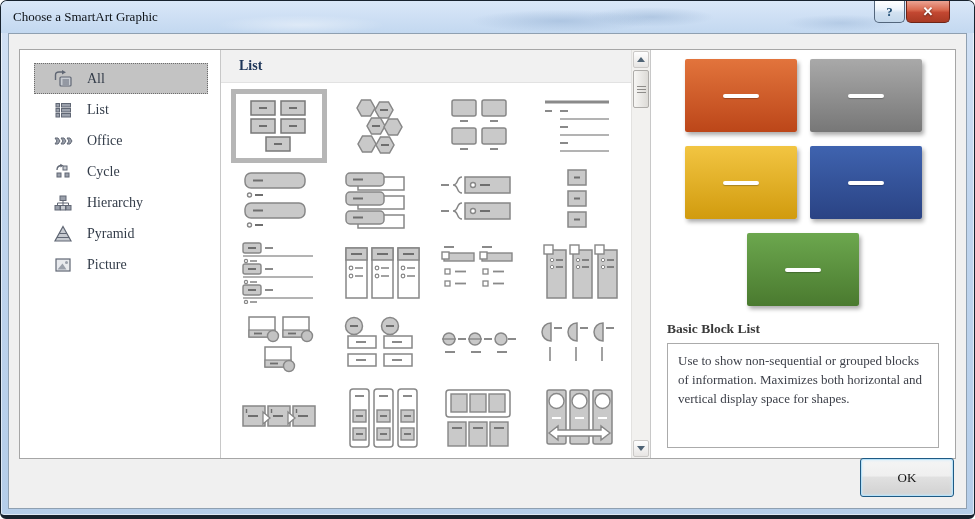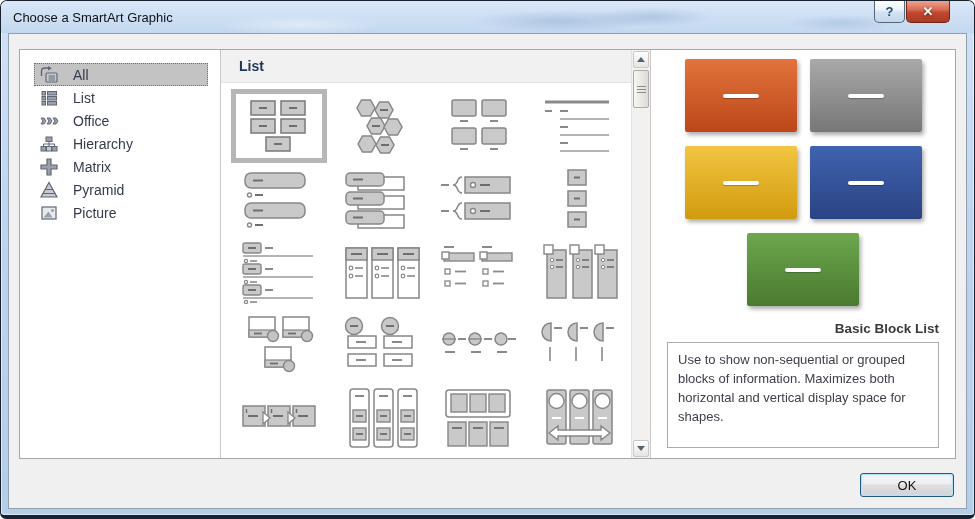--- a/index.html
+++ b/index.html
@@ -7,20 +7,21 @@
 
   
   .window {
     position:absolute; inset:0;
     border:1px solid #17222e;
     border-bottom-width:4px;
     border-radius:7px 7px 6px 6px;
     background:linear-gradient(180deg,#d3e2f5 0%,#c0d5ee 40%,#b4cde9 100%);
     box-shadow:inset 0 0 0 1px rgba(255,255,255,.55);
     overflow:hidden;
+    font-family:Liberation Serif, serif;
   }
   .titlebar {
     position:relative; height:32px;
     display:flex; align-items:center;
     padding-left:12px;
     background:
       radial-gradient(ellipse 130px 16px at 560px 20px, rgba(150,178,212,.55), transparent 70%),
       radial-gradient(ellipse 90px 14px at 650px 16px, rgba(140,170,205,.45), transparent 70%),
       radial-gradient(ellipse 120px 14px at 300px 24px, rgba(255,255,255,.4), transparent 70%),
       radial-gradient(ellipse 80px 12px at 840px 22px, rgba(148,176,210,.4), transparent 70%),
@@ -52,22 +53,22 @@
   }
   .content {
     position:absolute; left:10px; right:10px; top:15px; bottom:49px;
     background:#fff; border:1px solid #a6a6a6;
     display:flex;
   }
 
   
   .sidebar { width:200px; padding:13px 12px 0 14px; }
   .side-item {
-    height:23px; display:flex; align-items:center; gap:13px;
-    padding-left:4px; font-size:14px; color:#333c49; cursor:default;
+    height:31px; display:flex; align-items:center; gap:13px;
+    padding-left:18px; font-size:14px; color:#333c49; cursor:default;
   }
   .side-item .icn { width:22px; height:22px; flex:0 0 22px; display:flex; align-items:center; justify-content:center; }
   .side-item.selected { background:#c3c3c3; outline:1px dotted #6c6c6c; outline-offset:-1px; }
 
   
   .gallery { flex:1; position:relative; border-left:1px solid #c8c8c8; display:flex; flex-direction:column; }
   .gallery-header {
     height:35px; margin-right:19px;
     background:#f1f1f1; border-bottom:1px solid #e2e2e2;
     display:flex; align-items:center; padding-left:18px;
@@ -97,42 +98,42 @@
   .sb-thumb {
     height:38px; margin-top:2px;
     background:linear-gradient(90deg,#f7f6f4,#dddbd7);
     border:1px solid #aeaca9; border-radius:2px;
     display:flex; flex-direction:column; align-items:center; justify-content:center; gap:2px;
   }
   .sb-thumb i { display:block; width:9px; height:1px; background:#8e8c89; }
   .sb-spacer { flex:1; }
 
   
-  .rightpanel { width:305px; border-left:1px solid #c8c8c8; padding:8px 16px 10px 16px; display:flex; flex-direction:column;align-items:flex-end; }
+  .rightpanel { width:305px; border-left:1px solid #c8c8c8; padding:8px 16px 10px 16px; display:flex; flex-direction:column; }
   .blocks-grid {
     margin:1px auto 0; display:grid;
     grid-template-columns:repeat(2,112px); gap:14px 13px; justify-content:center;
   }
   .block { width:112px; height:73px; border-radius:2px; position:relative; box-shadow:2px 3px 4px rgba(0,0,0,.33); }
   .block:nth-child(5) { grid-column:1 / 3; justify-self:center; }
   .block .dash {
     position:absolute; left:50%; top:50%; transform:translate(-50%,-50%);
     width:36px; height:4px; background:#fff; border-radius:2px; box-shadow:0 1px 1px rgba(0,0,0,.25);
   }
   .preview-title { margin-top:15px; font-size:13.5px; font-weight:bold; color:#3a3a3a; }
   .desc-box {
     margin-top:6px; height:134px; background:#fff;
     border:1px solid #ababab; padding:8px 10px;
     font-size:13px; color:#3d4049; line-height:1.46;
   }
 
   
   .footer { position:absolute; right:12px; bottom:11px; display:flex; gap:17px; }
   .btn {
-    height:24px; display:flex; align-items:center; justify-content:center;
+    height:39px; display:flex; align-items:center; justify-content:center;
     font-size:13px; color:#111; border-radius:3px; cursor:default;
     background:linear-gradient(180deg,#f5f5f5 0%,#efefef 45%,#e0e0e0 50%,#d1d1d1 100%);
   }
   .btn.ok { width:94px; border:1px solid #1e5a84; box-shadow:inset 0 0 0 1px #b7e1f8, inset 0 0 3px 1px #cdeafc; }
   .btn.cancel { width:87px; border:1px solid #747474; }
 
   svg { display:block; }
 </style>
 </head>
 <body>
@@ -192,45 +193,51 @@
                 <g fill="#9aa0ab" stroke="#606774" stroke-width="1">
                   <polygon points="2,7 5,7 7,10 5,13 2,13 4,10"></polygon>
                   <polygon points="8,7 11,7 13,10 11,13 8,13 10,10"></polygon>
                   <polygon points="14,7 17,7 19,10 17,13 14,13 16,10"></polygon>
                 </g>
               </svg>
           </span>
           <span>Office</span>
         </div>
 
+        <div class="side-item">
+          <span class="icn">
+            <svg width="20" height="20" viewBox="0 0 20 20">
+                <g fill="#9aa0ab" stroke="#606774" stroke-width="1">
+                  <rect x="4" y="11" width="4" height="4"></rect>
+                  <rect x="12" y="11" width="4" height="4"></rect>
+                  <rect x="10" y="4" width="4" height="4" fill="#c7cbd1"></rect>
+                </g>
+                <path d="M4 8 Q4 4 8 3.5" fill="none" stroke="#606774" stroke-width="1.3"></path>
+                <polygon points="7.2,1.8 10.5,3.5 7.6,5.5" fill="#606774"></polygon>
+              </svg>
+          </span>
+          <span>Cycle</span>
+        </div>
 
         <div class="side-item">
           <span class="icn">
             <svg width="20" height="20" viewBox="0 0 20 20">
                 <g fill="#9aa0ab" stroke="#606774" stroke-width="1">
                   <rect x="7" y="3" width="6" height="4.5"></rect>
                   <rect x="2" y="12.5" width="5" height="4.5"></rect>
                   <rect x="13" y="12.5" width="5" height="4.5"></rect>
                   <rect x="7.5" y="12.5" width="5" height="4.5" fill="#c7cbd1"></rect>
                 </g>
                 <path d="M10 7.5 V10 M4.5 12.5 V10 H15.5 V12.5 M10 10 V12.5" fill="none" stroke="#606774"></path>
               </svg>
           </span>
           <span>Hierarchy</span>
         </div>
 
 
-        <div class="side-item">
-          <span class="icn">
-            <svg width="20" height="20" viewBox="0 0 20 20">
-                <path d="M8 2 h4 v6 h6 v4 h-6 v6 h-4 v-6 H2 V8 h6 Z" fill="#9aa0ab" stroke="#606774" stroke-width="1.2"></path>
-              </svg>
-          </span>
-          <span>Matrix</span>
-        </div>
 
         <div class="side-item">
           <span class="icn">
             <svg width="20" height="20" viewBox="0 0 20 20">
                 <polygon points="10,2.5 18,17 2,17" fill="#c7cbd1" stroke="#606774" stroke-width="1.2"></polygon>
                 <line x1="6.2" y1="9.5" x2="13.8" y2="9.5" stroke="#606774"></line>
                 <line x1="4" y1="13.5" x2="16" y2="13.5" stroke="#606774"></line>
               </svg>
           </span>
           <span>Pyramid</span>

